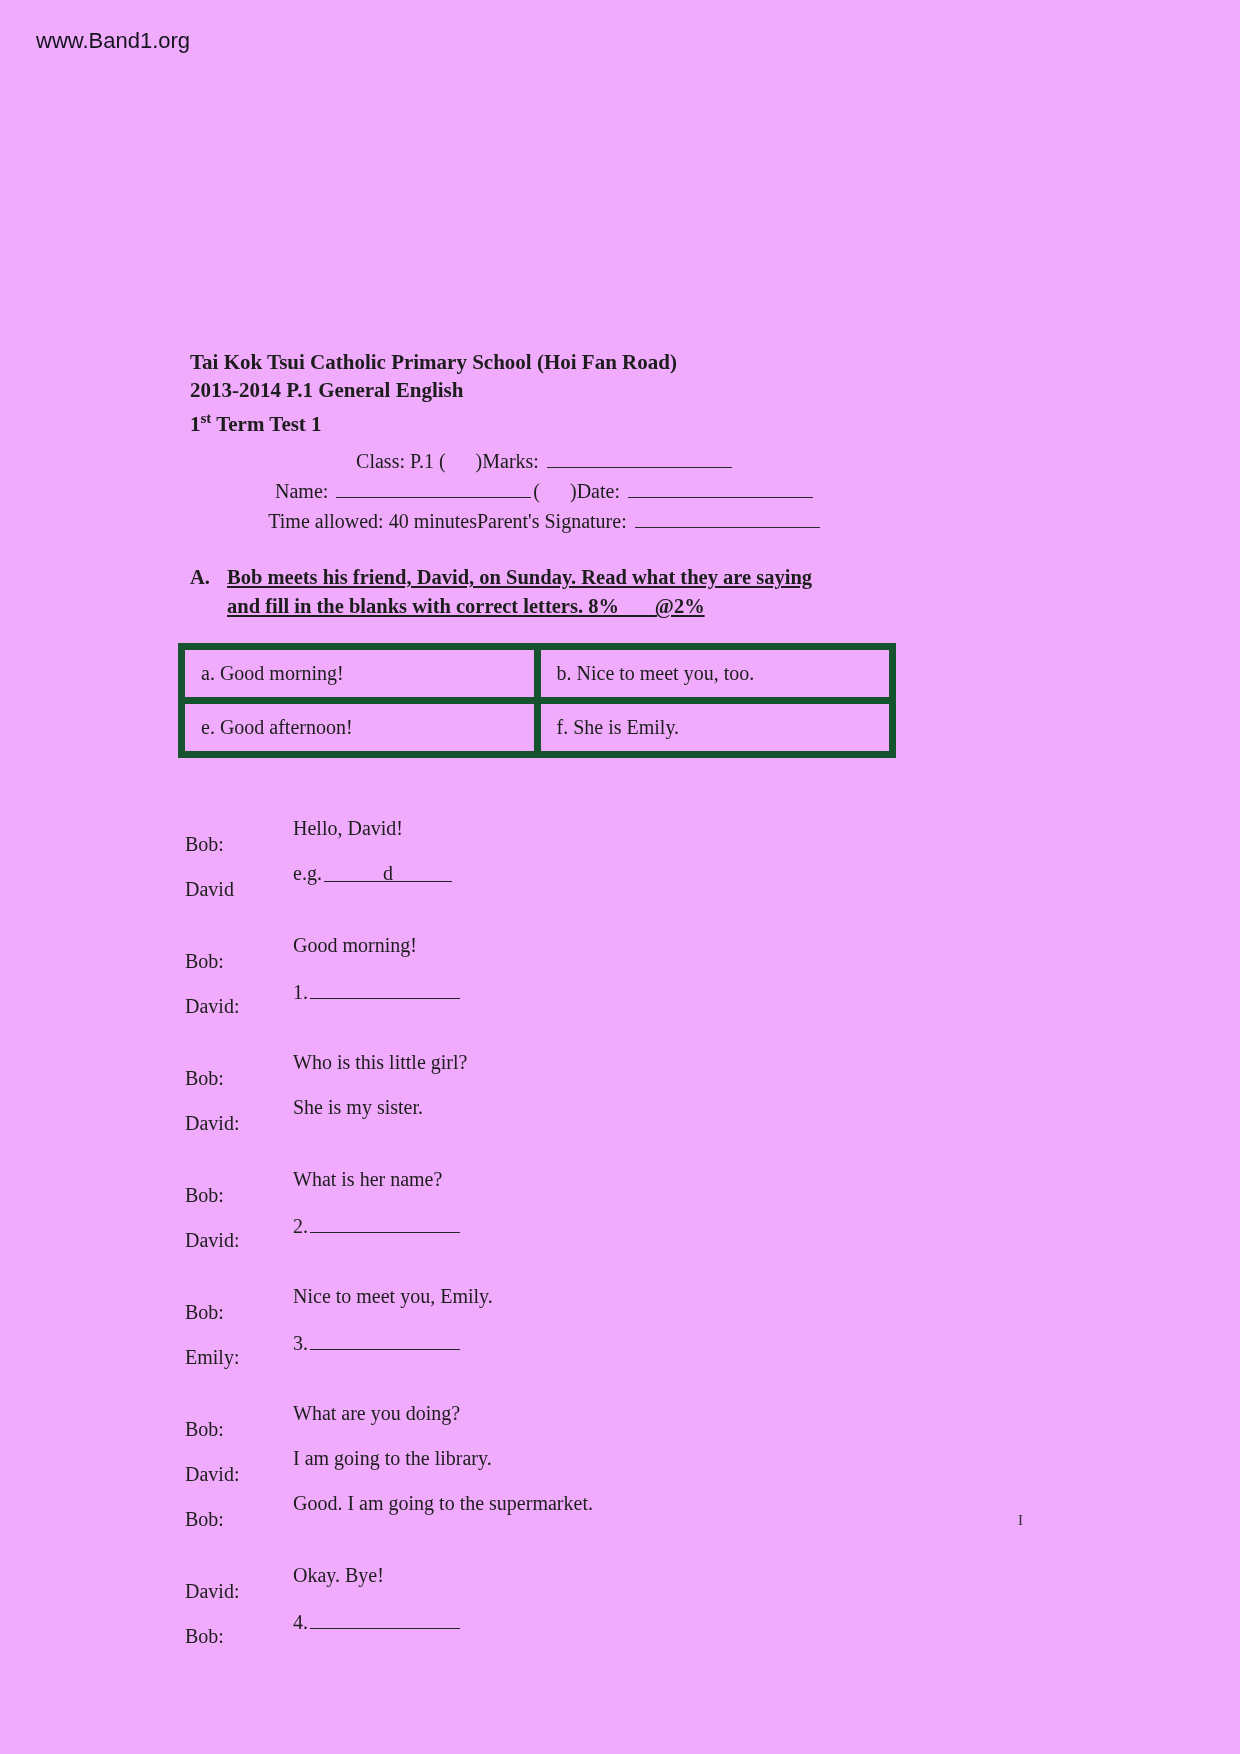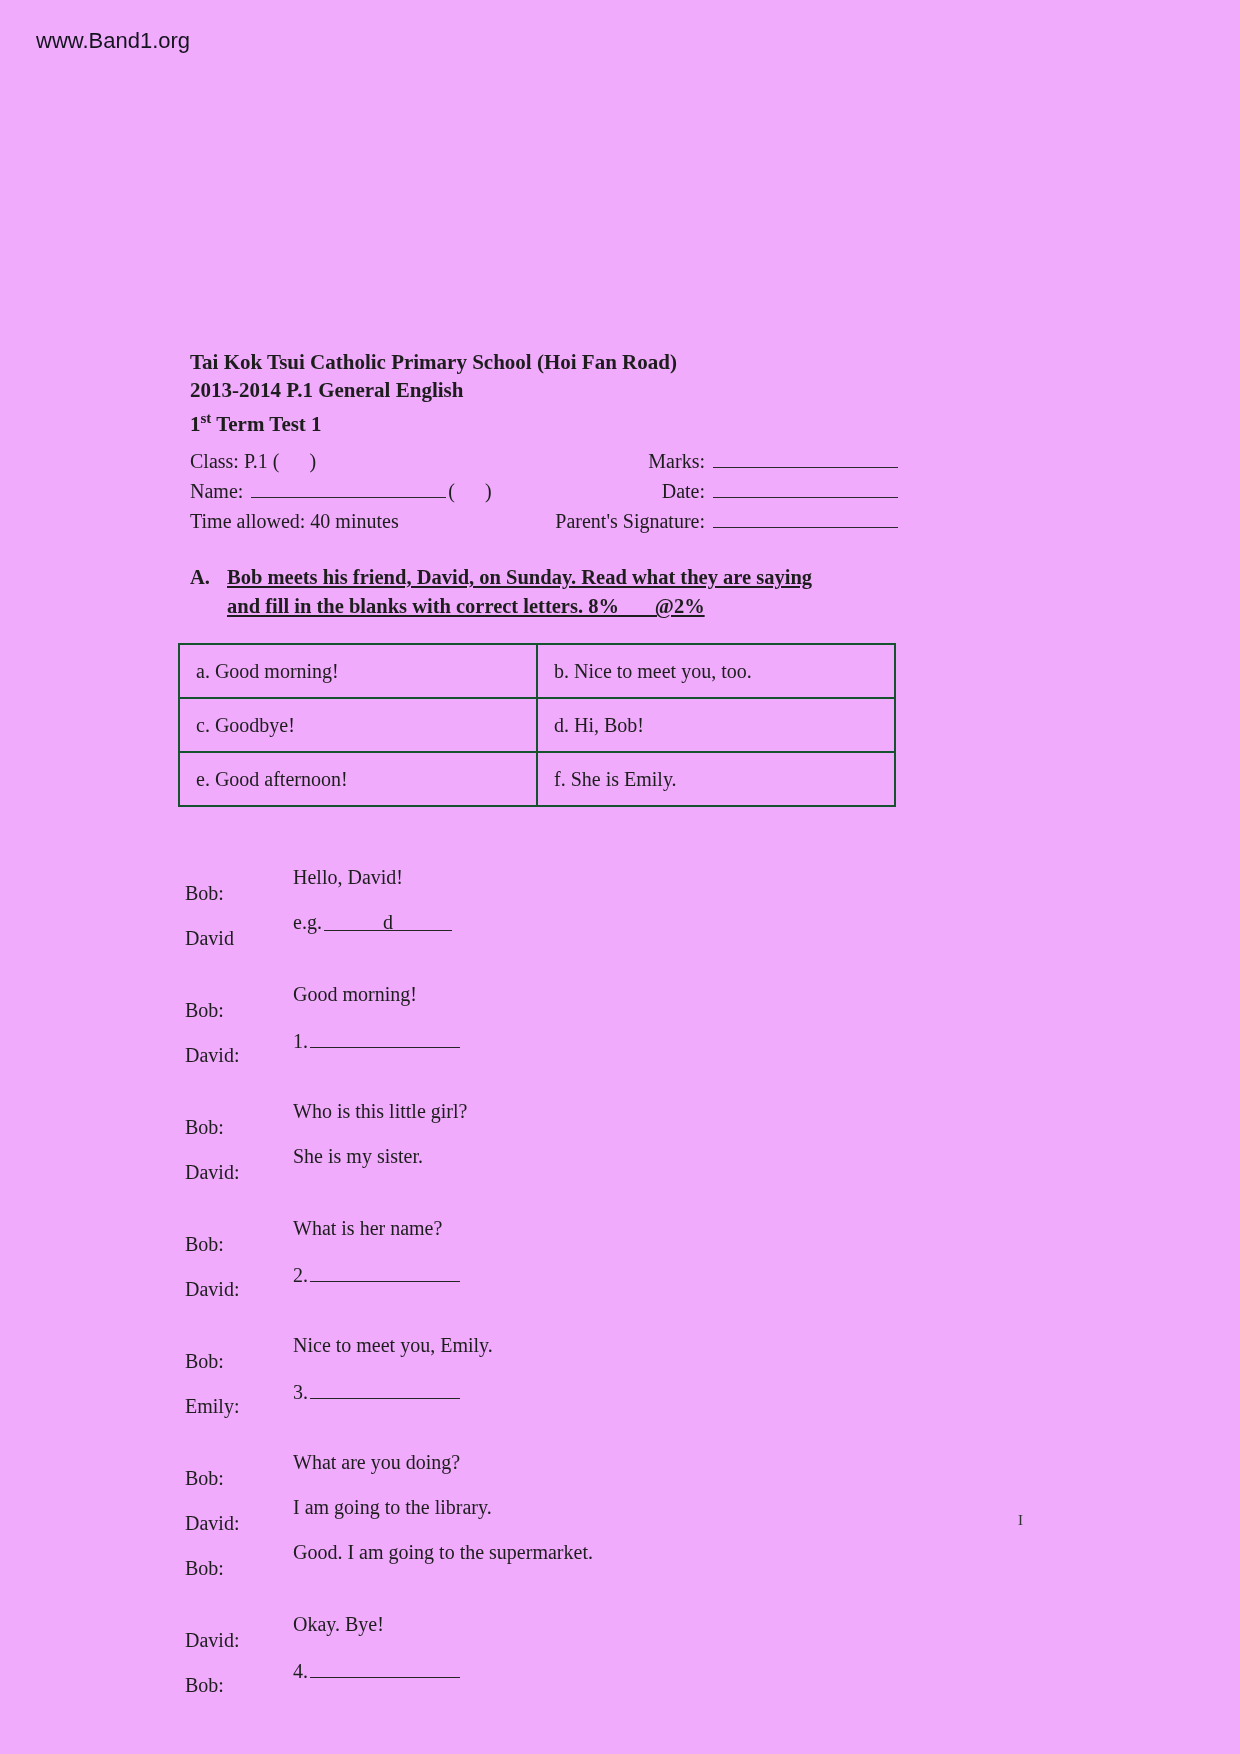--- a/index.html
+++ b/index.html
@@ -27,21 +27,21 @@
     position: absolute;
     top: 348px;
     left: 190px;
     width: 708px;
   }
   .title-block { text-align: left; font-weight: bold; font-size: 21px; line-height: 28px; }
   .title-block div { white-space: pre-wrap; }
   .test-title sup { font-size: 15px; }
 
   .info-grid { margin-top: 10px; font-size: 20px; }
-  .info-row { display: flex; justify-content: space-between; align-items: baseline; margin-top: 5px; }
+  .info-row { display: flex; justify-content: center; align-items: baseline; margin-top: 5px; }
   .info-left, .info-right { white-space: pre-wrap; }
   .uline {
     display: inline-block;
     border-bottom: 1.5px solid #2a2a2a;
     height: 1em;
     margin-left: 8px;
     vertical-align: baseline;
   }
   .w185 { width: 185px; }
   .w195 { width: 195px; margin-right: 2px; }
@@ -56,21 +56,21 @@
   .section-letter { width: 37px; flex: none; }
   .section-text { flex: 1; white-space: pre-wrap; text-decoration: underline; }
 
   table.options {
     border-collapse: collapse;
     margin-top: 22px;
     margin-left: -12px;
     width: 718px;
   }
   table.options td {
-    border: 2px solid #14532d;
+    border: 7px solid #14532d;
     padding: 10px 16px;
     font-size: 20px;
     height: 54px;
     width: 50%;
     white-space: pre-wrap;
   }
 
   .dialogue { margin-top: 56px; margin-left: -5px; font-size: 20px; }
   .dlg-group { margin-bottom: 27px; }
   .dlg-line { display: flex; line-height: 29px; }
@@ -131,24 +131,20 @@
 and fill in the blanks with correct letters. 8%       @2%</span>
     </div>
 
     <table class="options">
       <tbody>
         <tr>
           <td>a. Good morning!</td>
           <td>b. Nice to meet you, too.</td>
         </tr>
         <tr>
-          <td>c. Goodbye!</td>
-          <td>d. Hi, Bob!</td>
-        </tr>
-        <tr>
           <td>e. Good afternoon!</td>
           <td>f. She is Emily.</td>
         </tr>
       </tbody>
     </table>
 
     <div class="dialogue">
 
       <div class="dlg-group">
         <div class="dlg-line">

